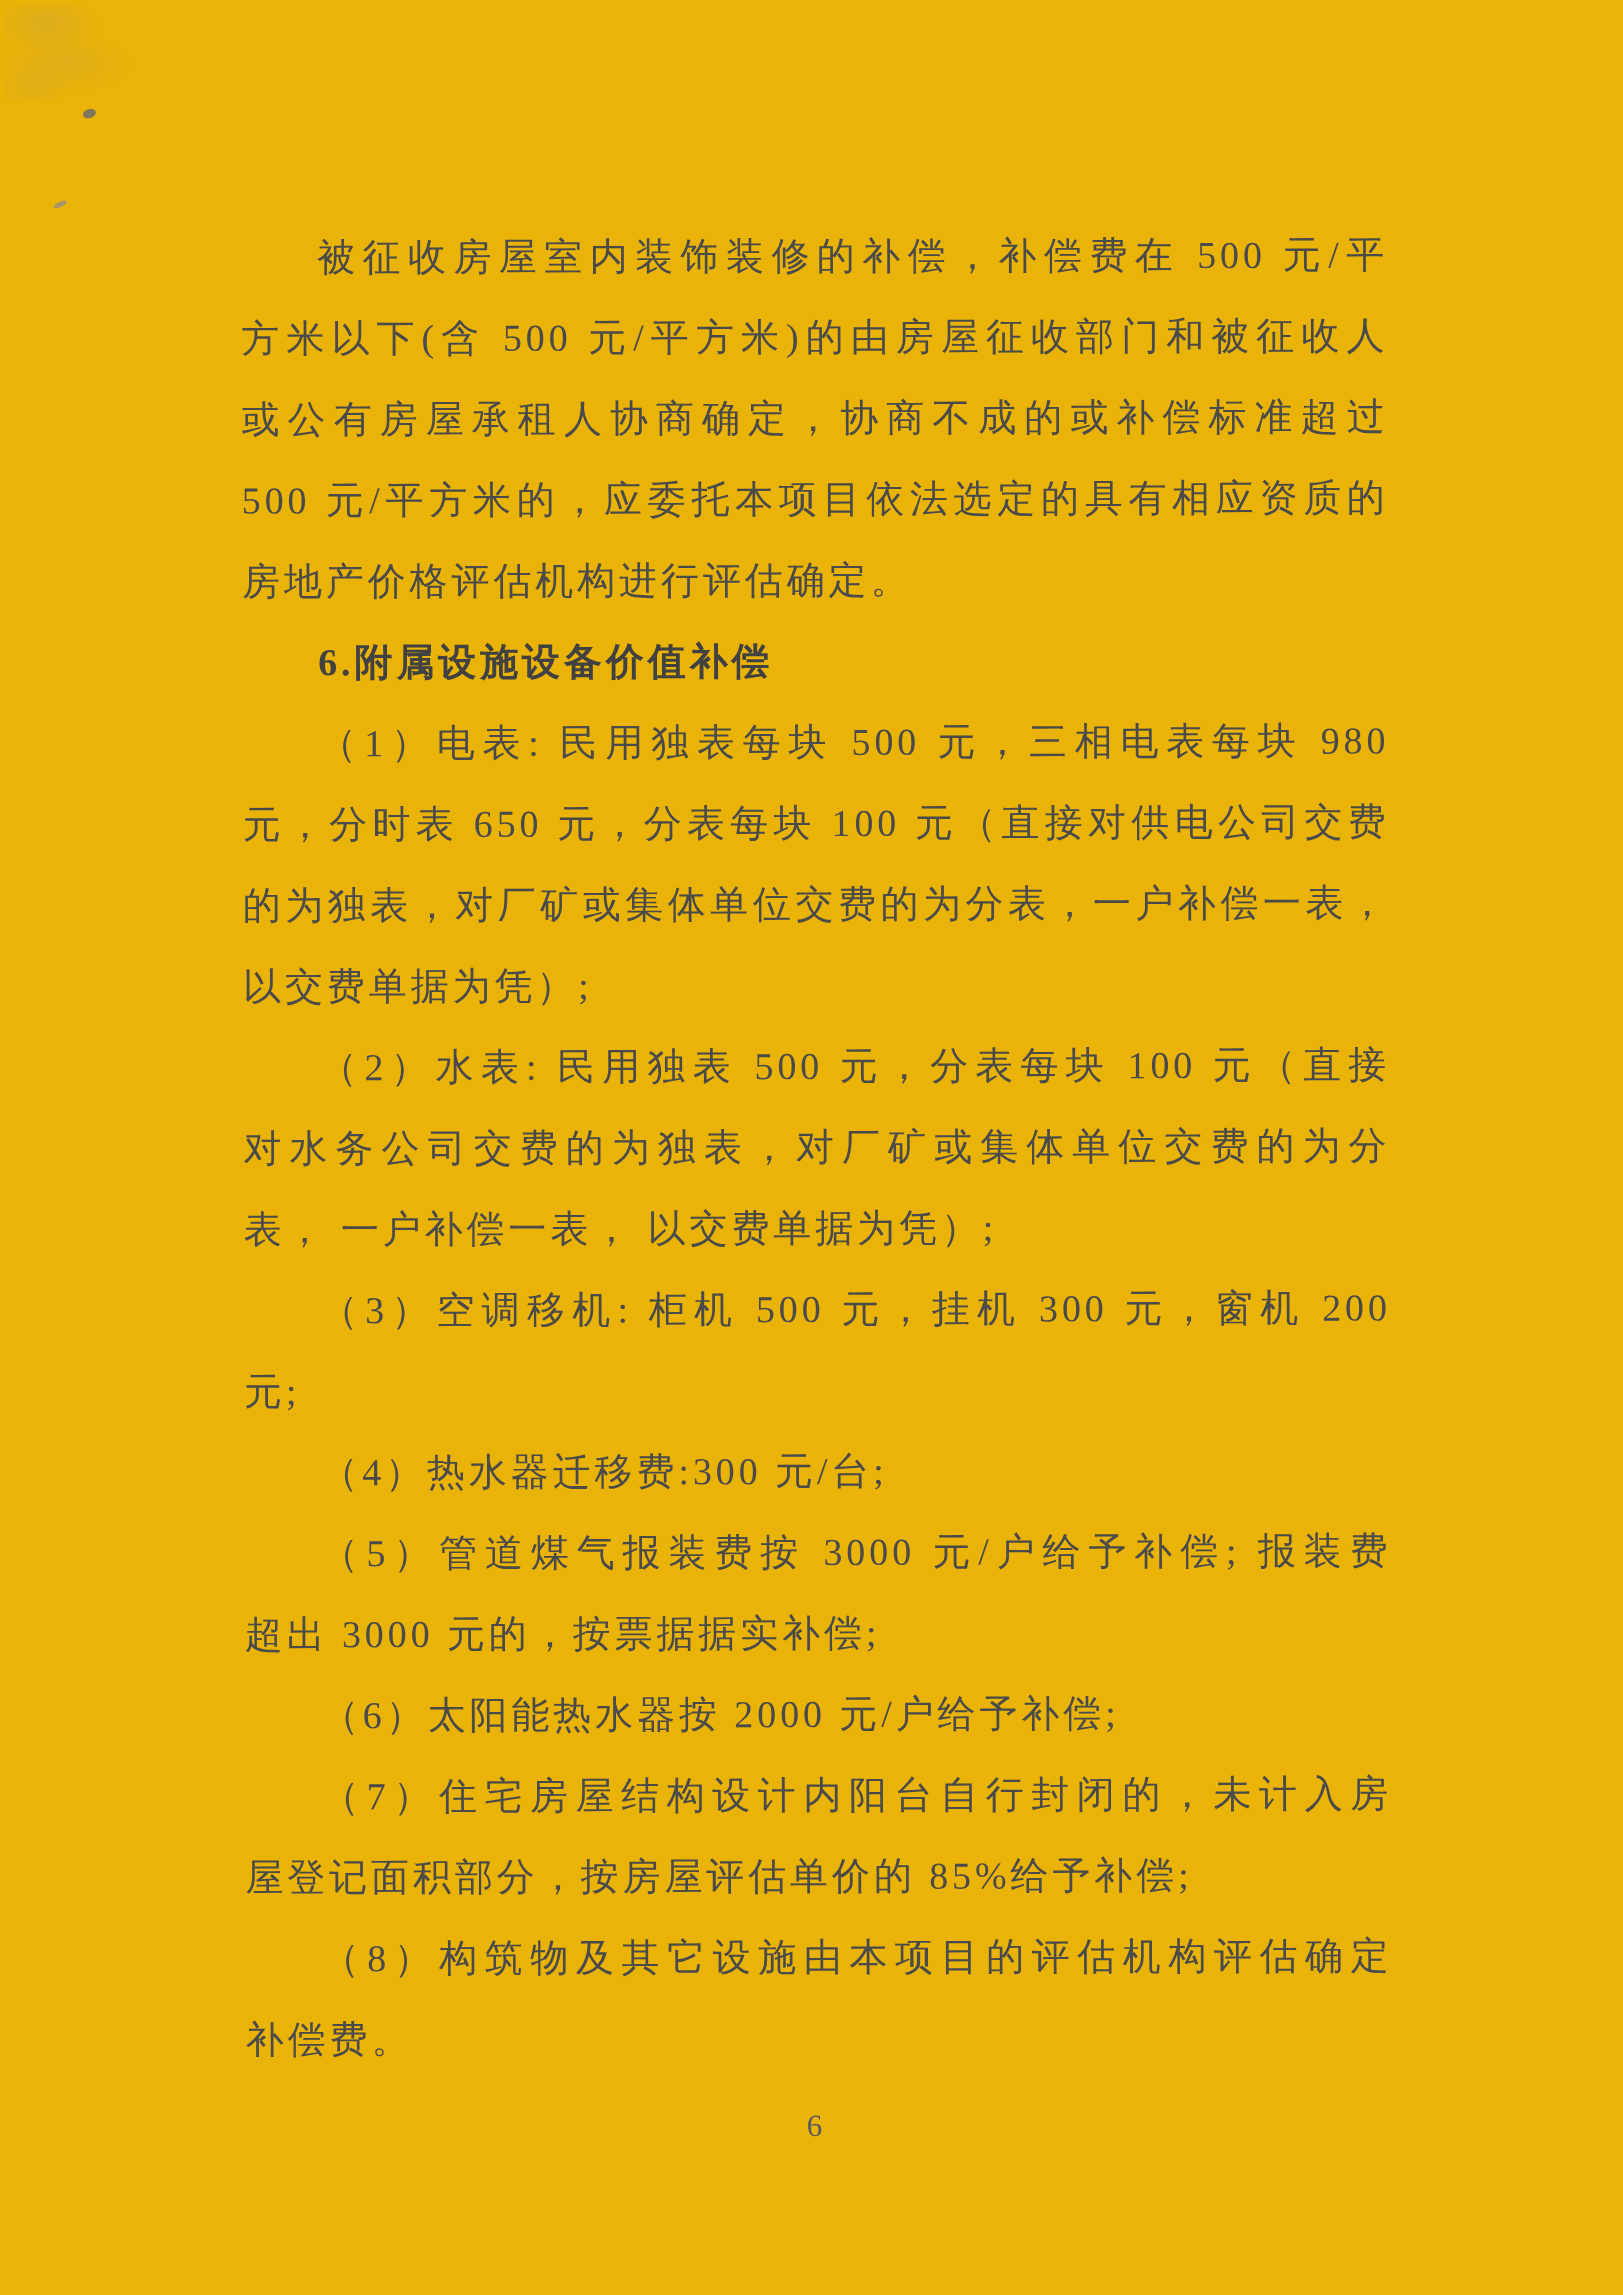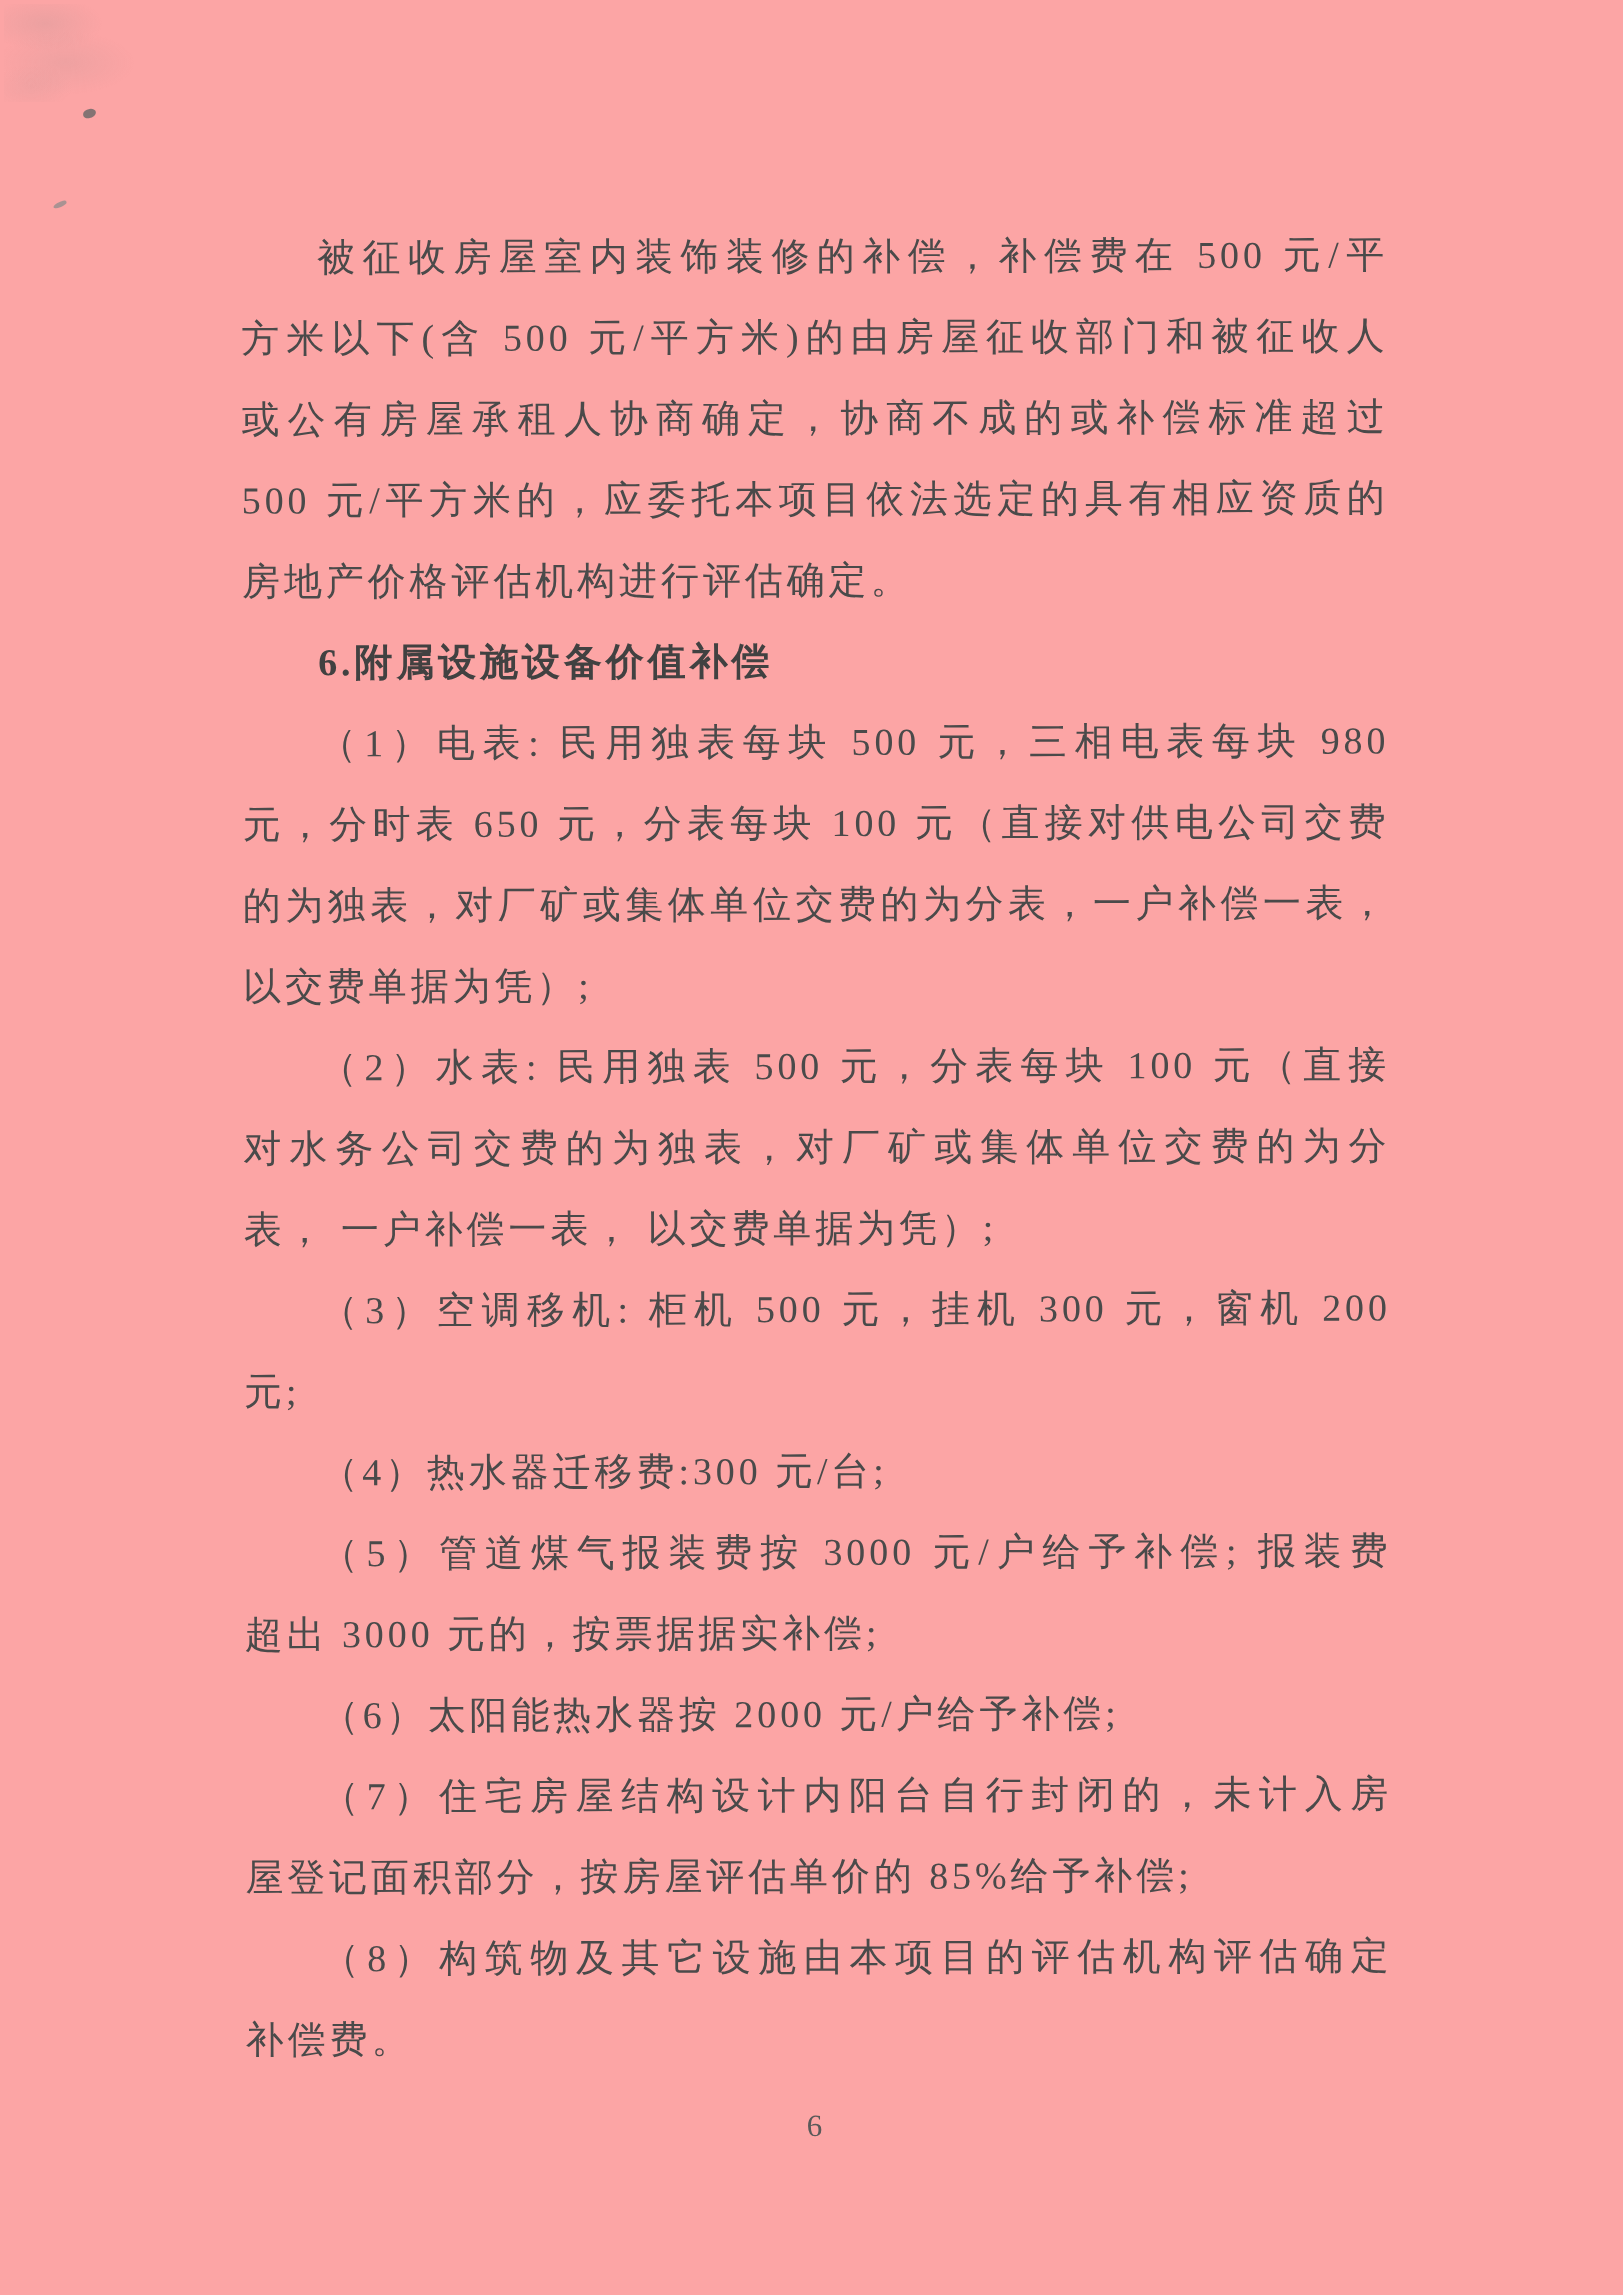--- a/index.html
+++ b/index.html
@@ -10,21 +10,21 @@
   body {
     width: 1623px;
     height: 2295px;
     position: relative;
     overflow: hidden;
     font-family: "Liberation Serif", serif;
   }
   .sheet {
     position: absolute;
     inset: 0;
-    background: #fca5a5;
+    background: #eab308;
   }
   
   .smudge {
     position: absolute;
     left: 3.9px;
     top: 3.9px;
     width: 137px;
     height: 98px;
     background:
       radial-gradient(ellipse 60% 40% at 30% 20%, rgba(150,140,140,0.16), transparent 70%),

